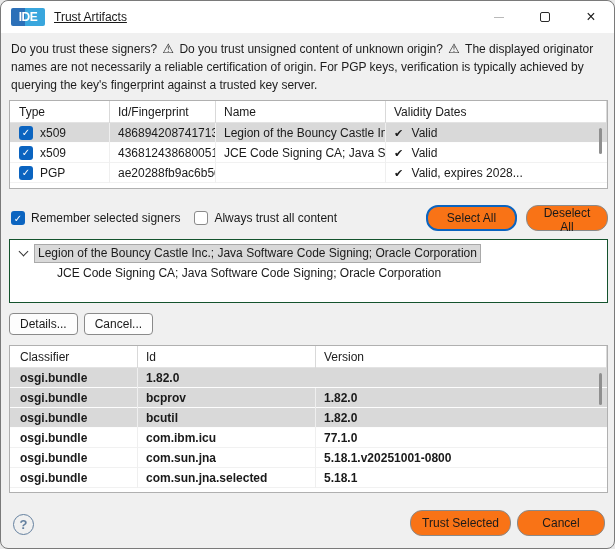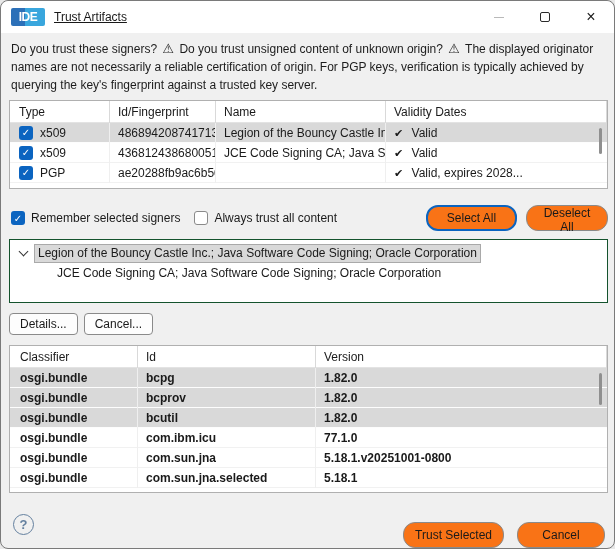--- a/index.html
+++ b/index.html
@@ -96,21 +96,21 @@
   
   .detail-btns { position: absolute; left: 8px; top: 312px; display: flex; gap: 6px; }
   .btn-small { height: 22px; padding: 1px 10px; background: #fdfdfd; border: 1px solid #8a8a8a; border-radius: 4px; font-family: inherit; font-size: 12px; color: #1a1a1a; }
   
   .help-btn {
     position: absolute; left: 12px; bottom: 13px; width: 21px; height: 21px;
     border: 1.5px solid #64809f; border-radius: 50%; color: #64809f;
     display: flex; align-items: center; justify-content: center;
     font-size: 13px; font-weight: bold; background: transparent;
   }
-  .footer-btns { position: absolute; right: 9px; bottom: 0; display: flex; gap: 13px; }
+  .footer-btns { position: absolute; right: 9px; bottom: 12px; display: flex; gap: 6px; }
   .btn-trust { padding: 0 11px; }
   .btn-cancel { width: 88px; }
 </style>
 </head>
 <body>
 
 <div class="dialog">
 
   <div class="titlebar">
     <div class="app-icon">IDE</div>
@@ -219,21 +219,20 @@
   </div>
 
   <div class="tbl tbl-2">
     <div class="t-head">
       <div class="cell c-classifier">Classifier</div>
       <div class="cell c-bid">Id</div>
       <div class="cell c-ver">Version</div>
     </div>
     <div class="t-row bold-row sel">
       <div class="cell c-classifier">osgi.bundle</div>
-      <div class="cell c-bid">bcpg</div>
       <div class="cell c-ver">1.82.0</div>
     </div>
     <div class="t-row bold-row sel">
       <div class="cell c-classifier">osgi.bundle</div>
       <div class="cell c-bid">bcprov</div>
       <div class="cell c-ver">1.82.0</div>
     </div>
     <div class="t-row bold-row sel">
       <div class="cell c-classifier">osgi.bundle</div>
       <div class="cell c-bid">bcutil</div>

